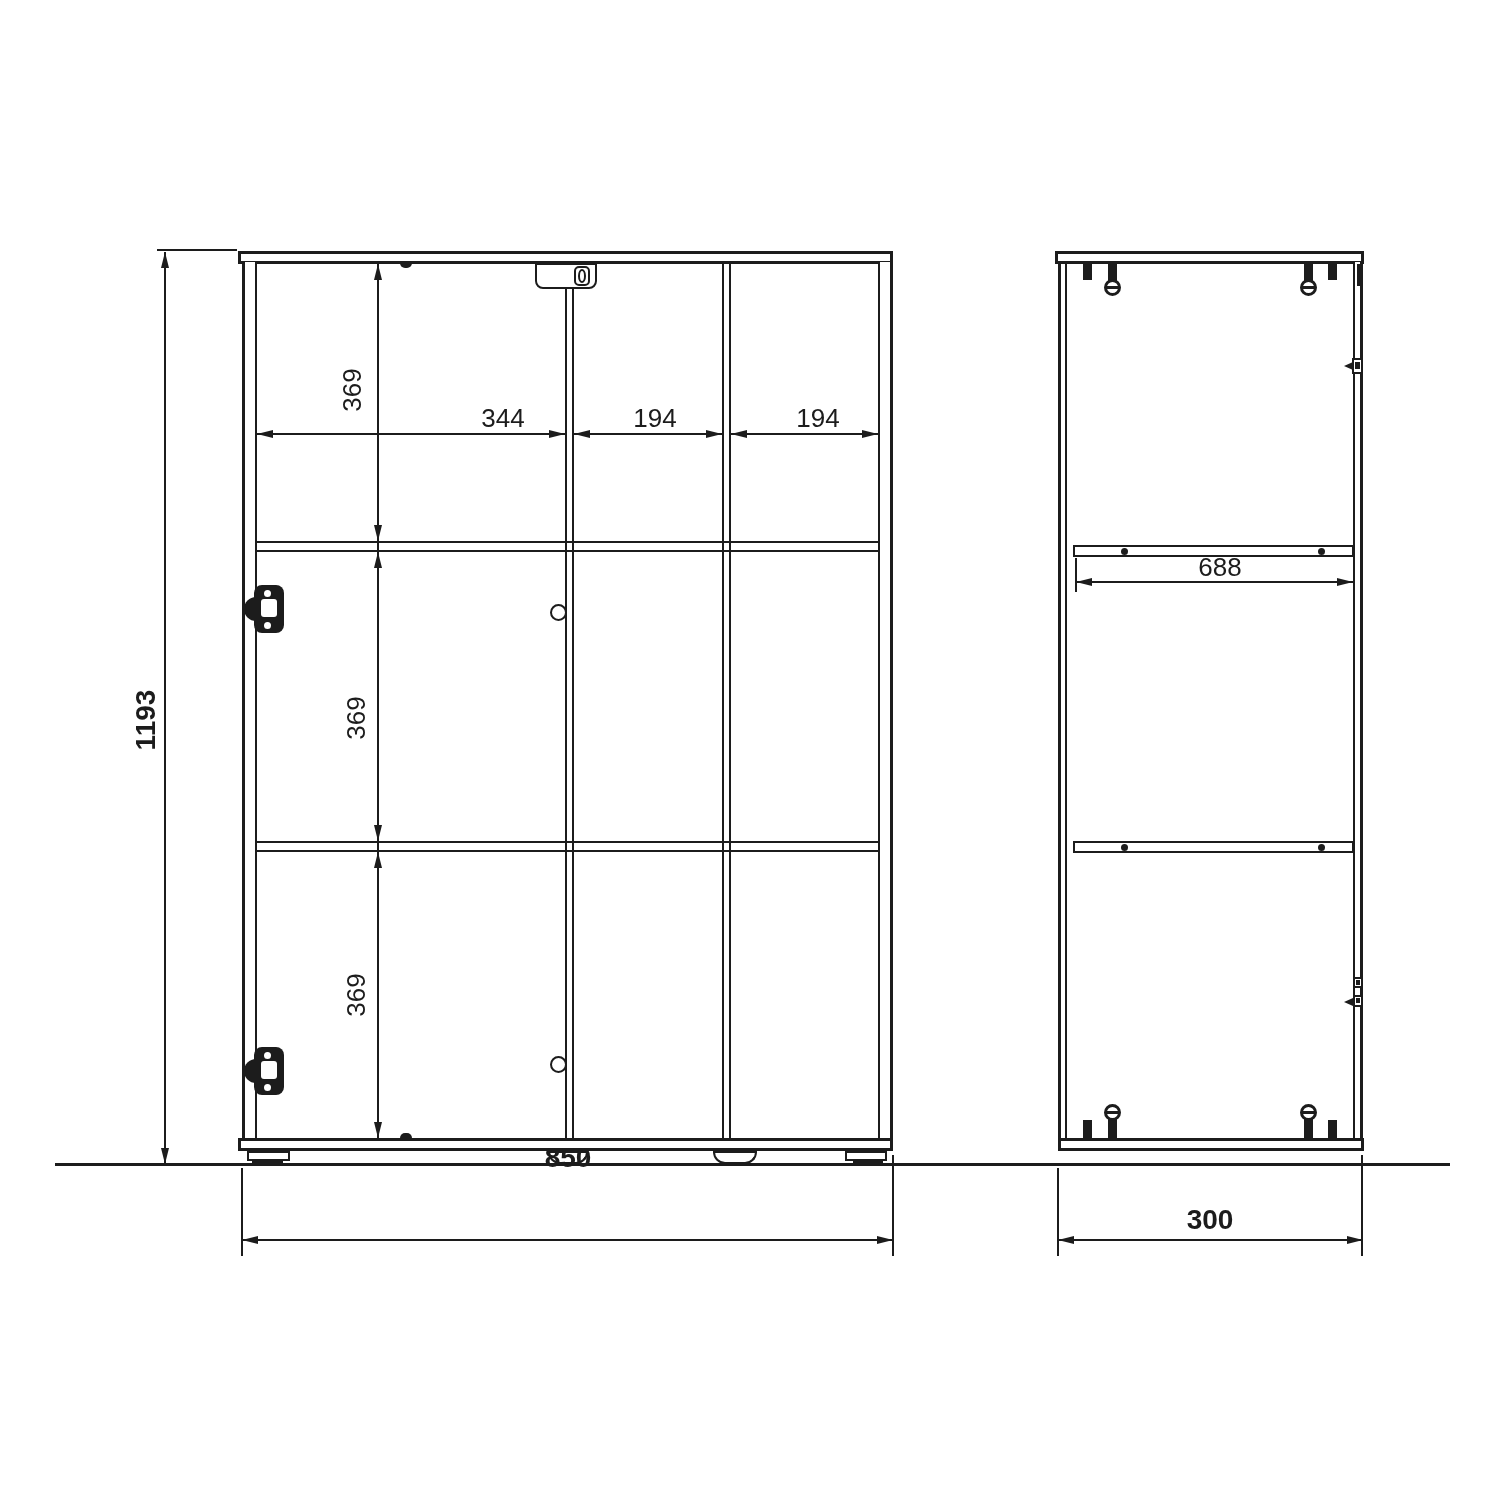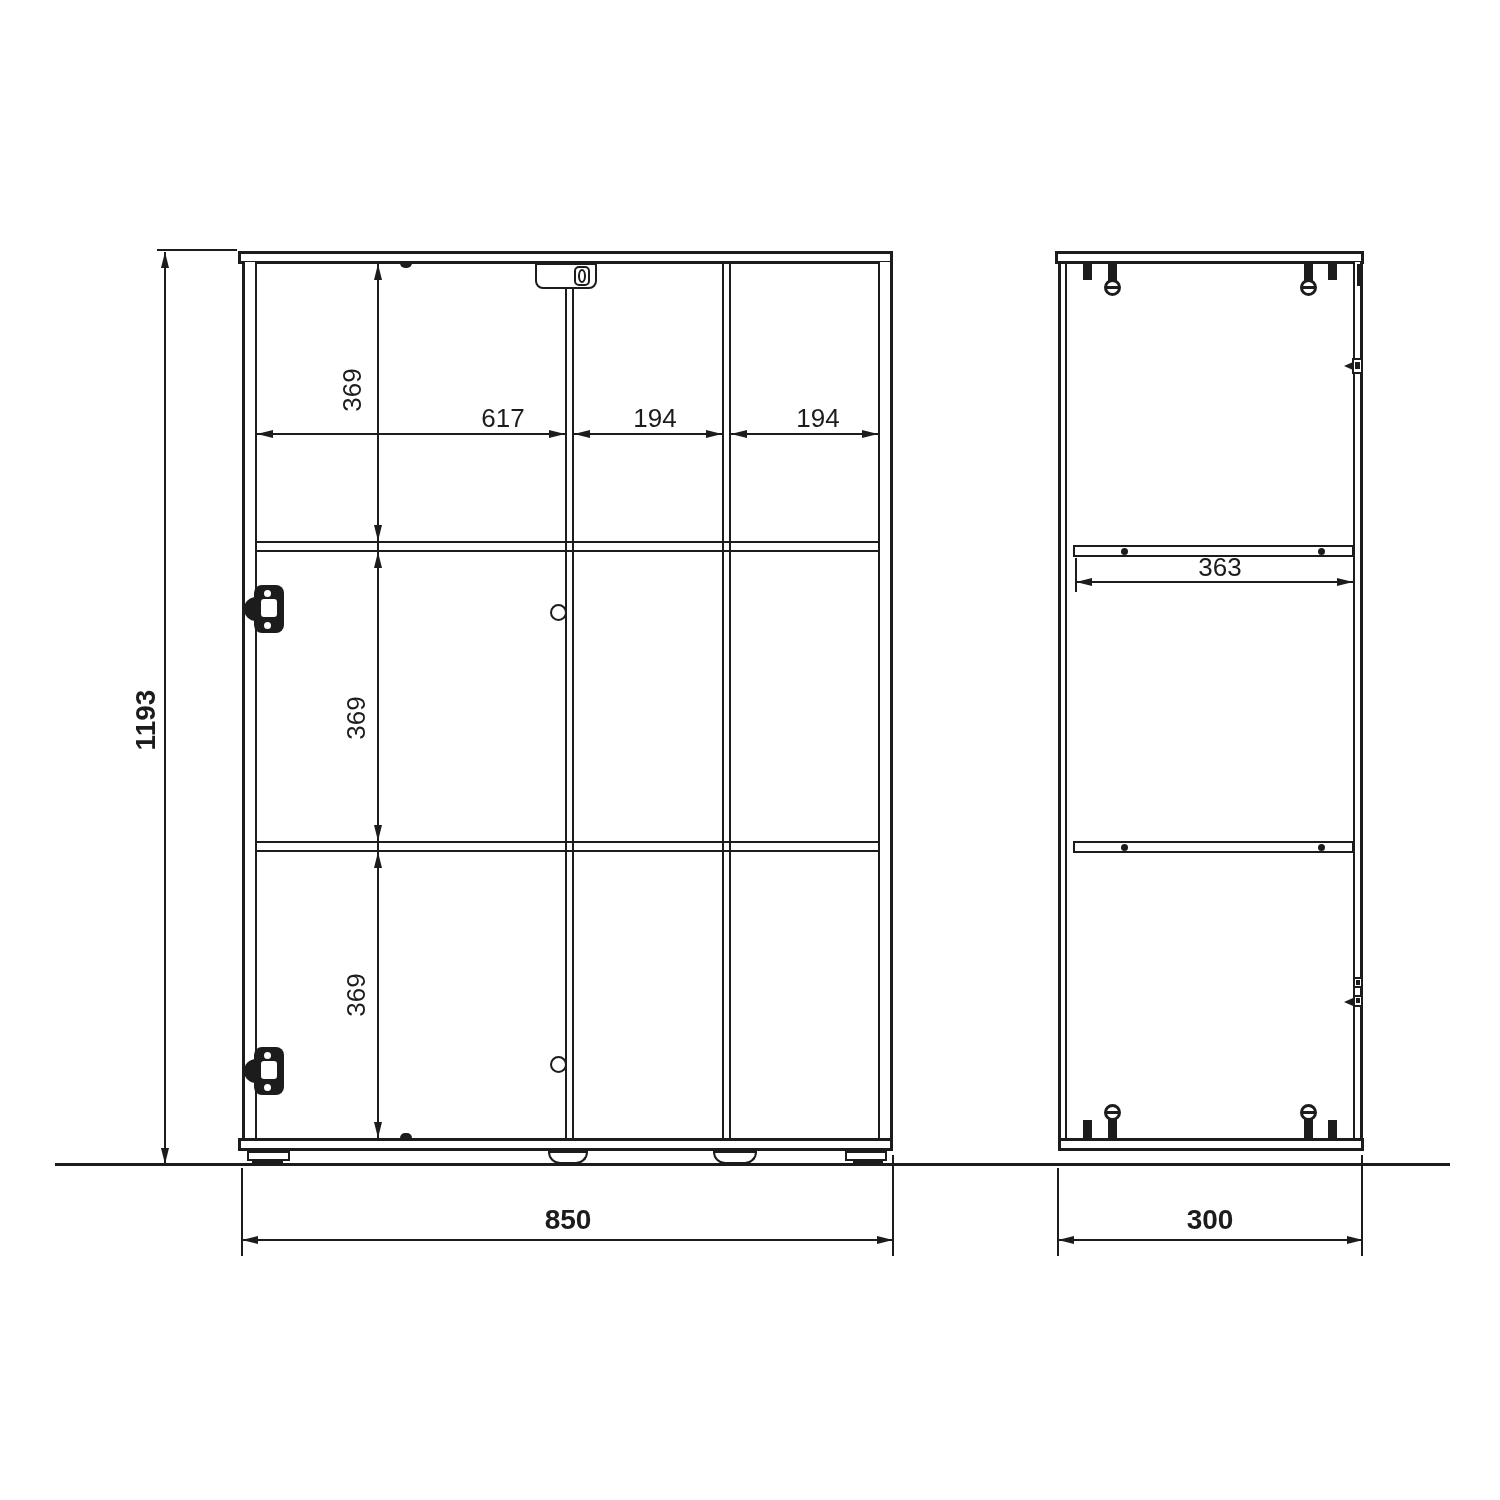--- a/index.html
+++ b/index.html
@@ -145,48 +145,48 @@
     <div class="abs a-dn" style="left:374px; top:1122px;"></div>
     <div class="abs dim rot" style="left:302px; top:370px; width:100px; height:40px; line-height:40px;">369</div>
     <div class="abs dim rot" style="left:306px; top:698px; width:100px; height:40px; line-height:40px;">369</div>
     <div class="abs dim rot" style="left:306px; top:975px; width:100px; height:40px; line-height:40px;">369</div>
   </div>
 
   <div>
     <div class="abs ln" style="left:257px; top:433px; width:308px; height:2px;"></div>
     <div class="abs a-lf" style="left:257px; top:430px;"></div>
     <div class="abs a-rt" style="left:549px; top:430px;"></div>
-    <div class="abs dim" style="left:463px; top:404px; width:80px;">617</div>
+    <div class="abs dim" style="left:463px; top:404px; width:80px;">344</div>
 
     <div class="abs ln" style="left:574px; top:433px; width:148px; height:2px;"></div>
     <div class="abs a-lf" style="left:574px; top:430px;"></div>
     <div class="abs a-rt" style="left:706px; top:430px;"></div>
     <div class="abs dim" style="left:615px; top:404px; width:80px;">194</div>
 
     <div class="abs ln" style="left:731px; top:433px; width:147px; height:2px;"></div>
     <div class="abs a-lf" style="left:731px; top:430px;"></div>
     <div class="abs a-rt" style="left:862px; top:430px;"></div>
     <div class="abs dim" style="left:778px; top:404px; width:80px;">194</div>
   </div>
 
   <div>
     <div class="abs ln" style="left:241px; top:1168px; width:2px; height:88px;"></div>
     <div class="abs ln" style="left:892px; top:1155px; width:2px; height:101px;"></div>
     <div class="abs ln" style="left:242px; top:1239px; width:651px; height:2px;"></div>
     <div class="abs a-lf" style="left:242px; top:1236px;"></div>
     <div class="abs a-rt" style="left:877px; top:1236px;"></div>
-    <div class="abs dim bold" style="left:528px; top:1206px; width:80px;text-align:center;">850</div>
+    <div class="abs dim bold" style="left:528px; top:1144px; width:80px;text-align:center;">850</div>
   </div>
 
   <div>
     <div class="abs ln" style="left:1075px; top:558px; width:2px; height:34px;"></div>
     <div class="abs ln" style="left:1076px; top:581px; width:277px; height:2px;"></div>
     <div class="abs a-lf" style="left:1076px; top:578px;"></div>
     <div class="abs a-rt" style="left:1337px; top:578px;"></div>
-    <div class="abs dim" style="left:1180px; top:553px; width:80px;">363</div>
+    <div class="abs dim" style="left:1180px; top:553px; width:80px;">688</div>
   </div>
 
   <div>
     <div class="abs ln" style="left:1057px; top:1168px; width:2px; height:88px;"></div>
     <div class="abs ln" style="left:1361px; top:1155px; width:2px; height:101px;"></div>
     <div class="abs ln" style="left:1058px; top:1239px; width:305px; height:2px;"></div>
     <div class="abs a-lf" style="left:1058px; top:1236px;"></div>
     <div class="abs a-rt" style="left:1347px; top:1236px;"></div>
     <div class="abs dim bold" style="left:1170px; top:1206px; width:80px;">300</div>
   </div>

